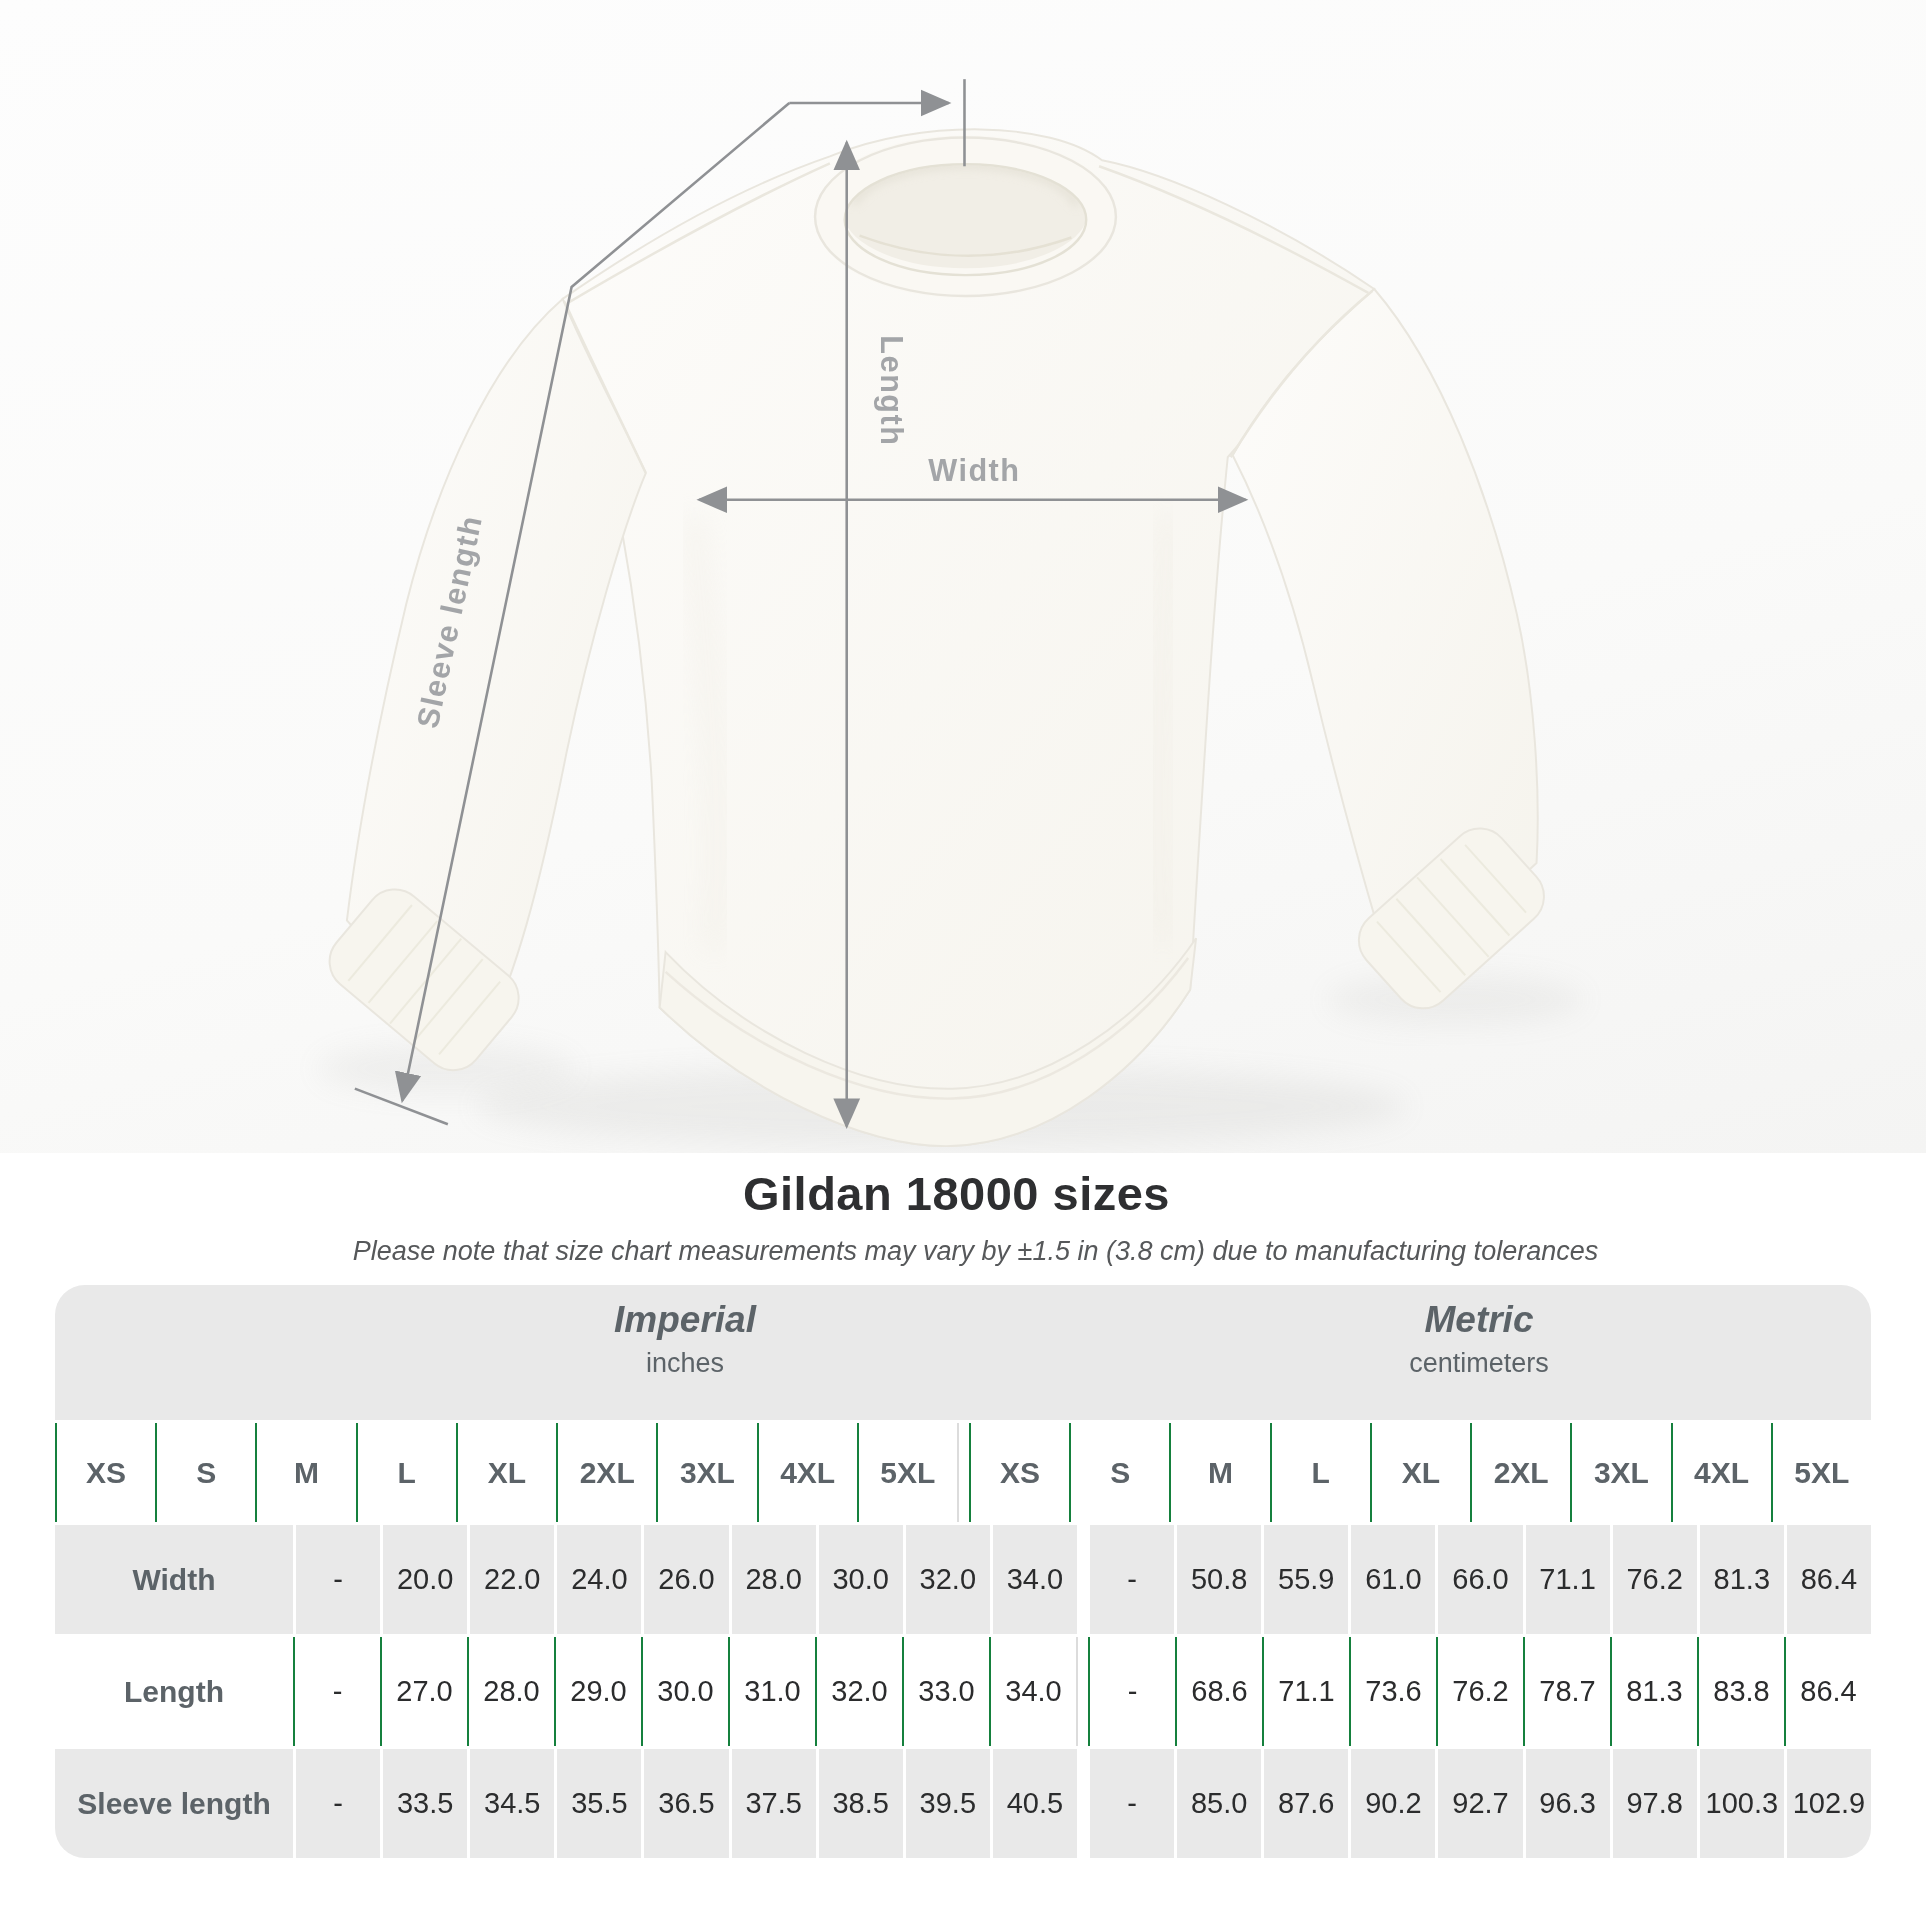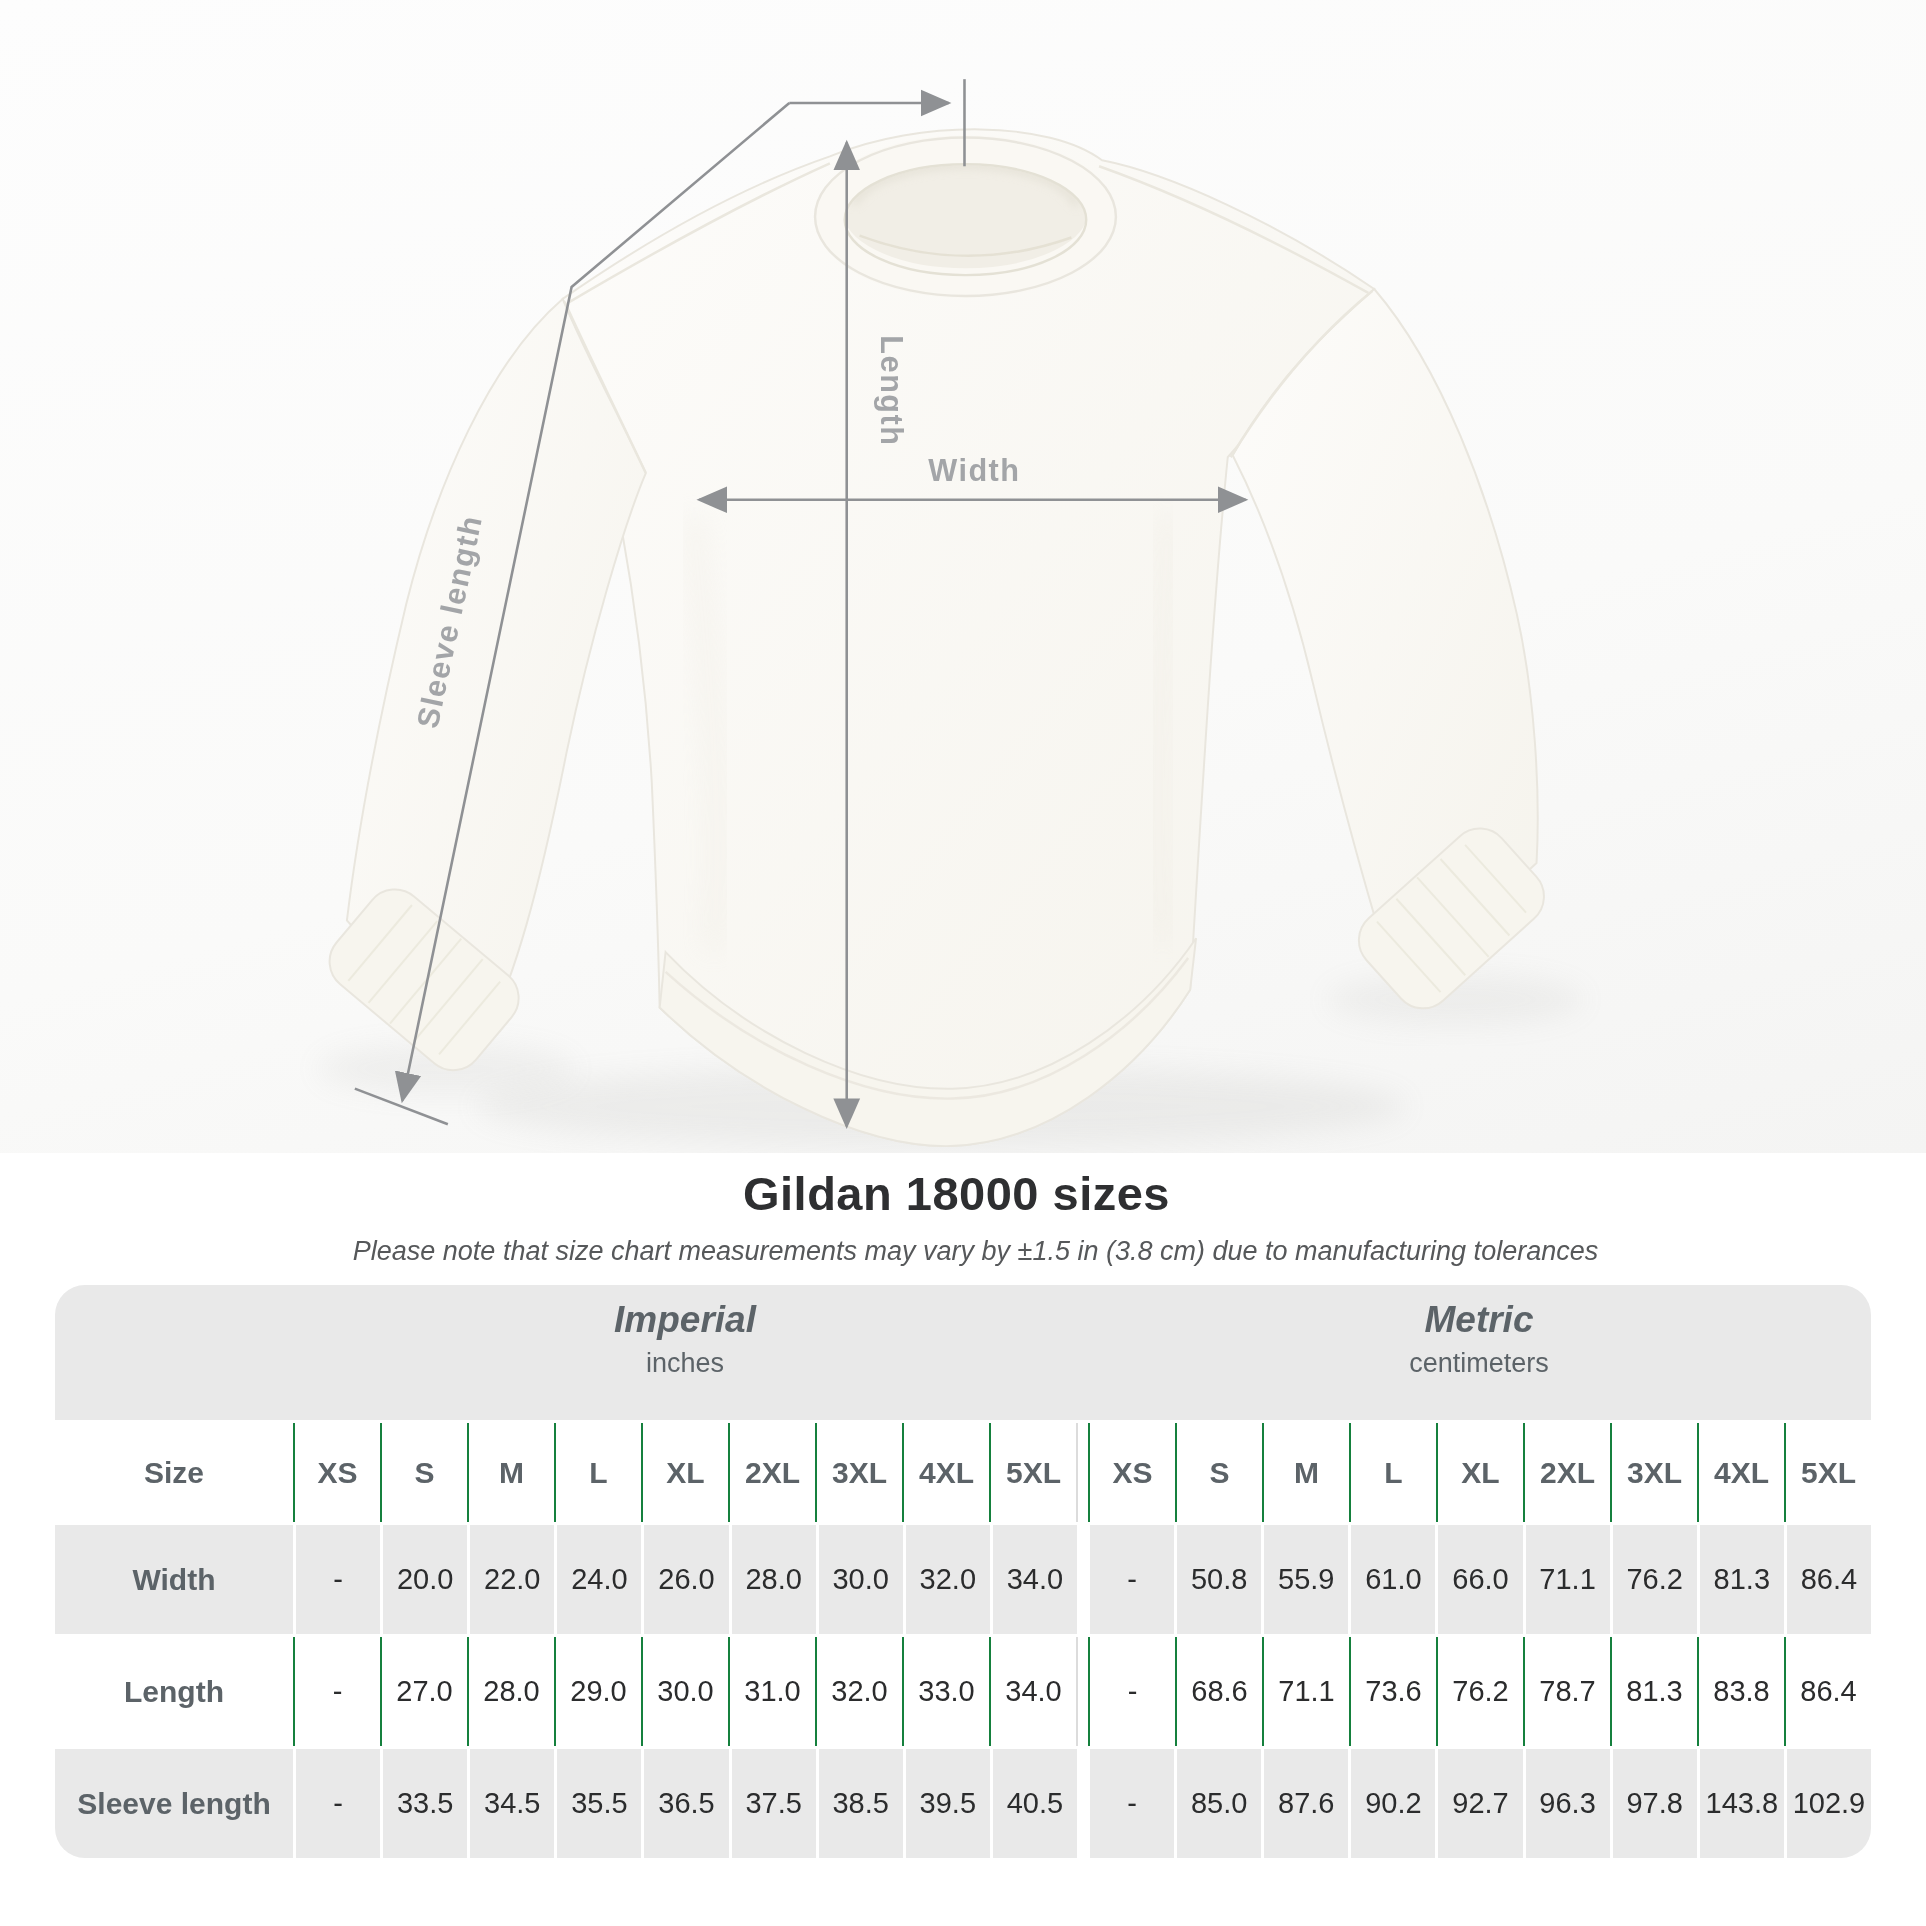--- a/index.html
+++ b/index.html
@@ -184,21 +184,20 @@
       <div class="g-unit">inches</div>
     </div>
     <div class="band-gap"></div>
     <div class="band-group">
       <div class="g-label">Metric</div>
       <div class="g-unit">centimeters</div>
     </div>
   </div>
 
   <div class="trow header row-white">
-    <div class="cell size-cell">Size</div>
     <div class="cell vcell head-cell">XS</div>
     <div class="cell vcell head-cell">S</div>
     <div class="cell vcell head-cell">M</div>
     <div class="cell vcell head-cell">L</div>
     <div class="cell vcell head-cell">XL</div>
     <div class="cell vcell head-cell">2XL</div>
     <div class="cell vcell head-cell">3XL</div>
     <div class="cell vcell head-cell">4XL</div>
     <div class="cell vcell head-cell imp-end">5XL</div>
     <div class="cell vcell head-cell group-start">XS</div>
@@ -267,18 +266,18 @@
     <div class="cell vcell">38.5</div>
     <div class="cell vcell">39.5</div>
     <div class="cell vcell">40.5</div>
     <div class="cell vcell group-start">-</div>
     <div class="cell vcell">85.0</div>
     <div class="cell vcell">87.6</div>
     <div class="cell vcell">90.2</div>
     <div class="cell vcell">92.7</div>
     <div class="cell vcell">96.3</div>
     <div class="cell vcell">97.8</div>
-    <div class="cell vcell">143.8</div>
+    <div class="cell vcell">100.3</div>
     <div class="cell vcell last">102.9</div>
   </div>
 
 </div>
 
 
 </body></html>

